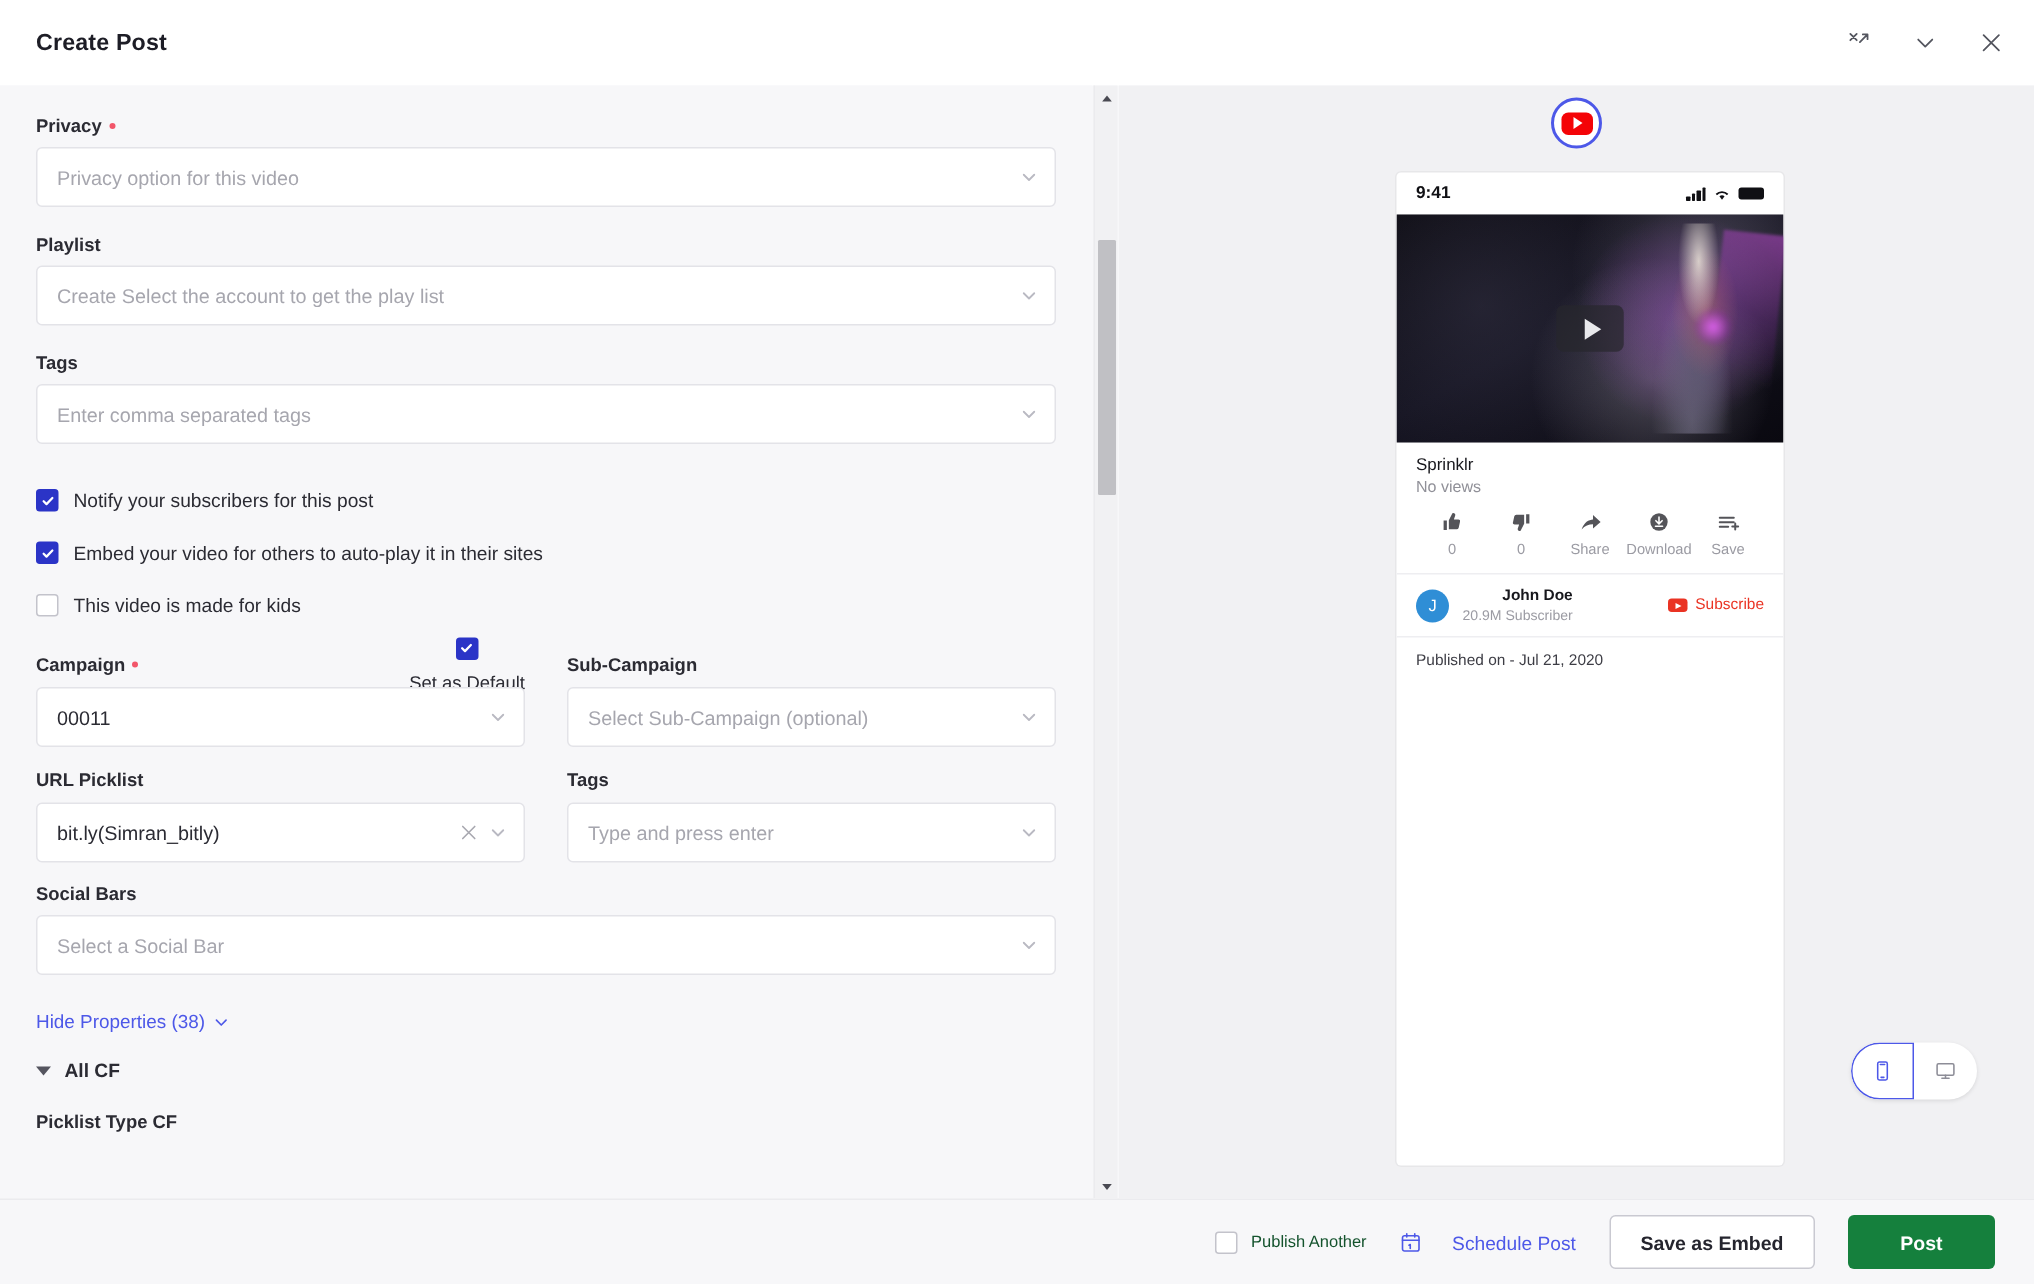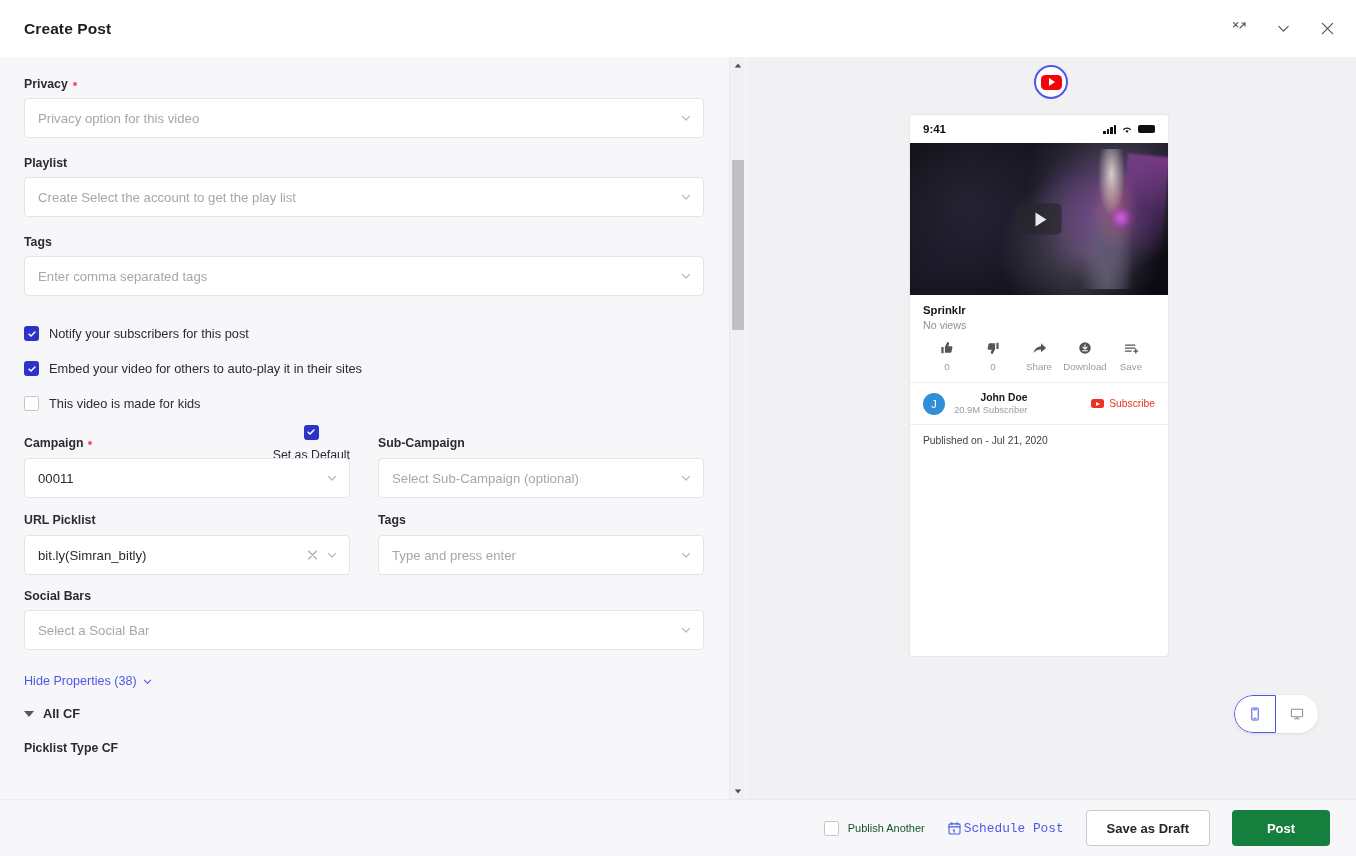--- a/index.html
+++ b/index.html
@@ -116,21 +116,21 @@
     width:21px; height:15px; background:#f40407; border-radius:4.5px;
     display:flex; align-items:center; justify-content:center;
   }
   .yt-badge .yt::after {
     content:""; width:0;height:0; border-left:6px solid #fff;
     border-top:4px solid transparent; border-bottom:4px solid transparent;
     margin-left:1.5px;
   }
 
   .phone {
-    position:absolute; left:164px; top:58px; width:258px; height:541px;
+    position:absolute; left:185px; top:58px; width:258px; height:662px;
     background:#ffffff; border-radius:3px; overflow:hidden;
     box-shadow:0 0 0 1px rgba(0,0,0,.04);
   }
   .statusbar {
     height:28px; display:flex; align-items:center; padding:0 13px;
     font-size:11.5px; font-weight:bold; color:#101014;
   }
   .sb-right { margin-left:auto; display:flex; align-items:center; gap:5px; }
   .sig { display:flex; align-items:flex-end; gap:1.3px; height:9px; }
   .sig i { width:2.2px; background:#101014; display:block; border-radius:.5px; }
@@ -174,21 +174,21 @@
     display:flex; align-items:center; justify-content:center;
   }
   .playbtn::after {
     content:""; width:0;height:0;
     border-left:11px solid #e9e9ec;
     border-top:7px solid transparent; border-bottom:7px solid transparent;
     margin-left:3px;
   }
 
   .vmeta { padding:9px 13px 0 13px; }
-  .vtitle { font-size:11.3px; font-weight:bold; color:#17171c; }
+  .vtitle { font-size:11.3px; font-weight:normal; color:#17171c; }
   .vviews { font-size:10.7px; color:#909098; margin-top:3px; }
 
   .actions {
     display:flex; justify-content:space-between; padding:9px 16px 10px 16px;
   }
   .act { display:flex; flex-direction:column; align-items:center; gap:5px; width:42px; cursor:pointer; }
   .act .ic { height:16px; display:flex; align-items:center; justify-content:center; color:#545459; }
   .act .lbl { font-size:9.8px; color:#9b9ba3; }
 
   .channel {
@@ -223,21 +223,21 @@
   .dev-btn.active { border:1.5px solid #4d58e8; border-radius:19px 0 0 19px; color:#4d58e8; }
 
   
   .footer {
     position:absolute; left:0; bottom:0; width:1356px; height:57px;
     background:#f7f7f9; border-top:1px solid #ebebee;
     display:flex; align-items:center; justify-content:flex-end; padding-right:26px; gap:22px;
   }
   .f-cb { display:flex; align-items:center; gap:9px; cursor:pointer; }
   .f-cb .cb-label { font-size:11px; color:#14532d; }
-  .sched { display:flex; align-items:center; gap:2px; color:#4d58e8; font-size:12.8px; cursor:pointer;font-family:Liberation Mono, monospace; }
+  .sched { display:flex; align-items:center; gap:20px; color:#4d58e8; font-size:12.8px; cursor:pointer; }
   .btn {
     height:36px; border-radius:4px; display:flex; align-items:center; justify-content:center;
     font-size:13px; font-weight:bold; cursor:pointer; padding:0 20px;
   }
   .btn.ghost { background:#fff; border:1px solid #c9c9d1; color:#25252e; min-width:118px; }
   .btn.primary { background:#15803d; color:#fff; min-width:98px; }
 </style>
 </head>
 <body>
 
@@ -589,17 +589,17 @@
     <div class="sched">
       <svg viewBox="0 0 18 18" width="15" height="15" fill="none" stroke="currentColor" stroke-width="1.3" stroke-linecap="round" stroke-linejoin="round">
         <rect x="2.4" y="3.4" width="13.2" height="12.2" rx="1.6"></rect>
         <path d="M2.4 7 h13.2"></path>
           <path d="M5.8 1.8 v2.6 M12.2 1.8 v2.6"></path>
         <path d="M8.6 10.4 v3.2 M7.6 11 l1 -0.6"></path>
       </svg>
       <span>Schedule Post</span>
     </div>
 
-    <div class="btn ghost">Save as Draft</div>
+    <div class="btn ghost">Save as Embed</div>
     <div class="btn primary">Post</div>
   </div>
 
 </div>
 
 </body></html>

